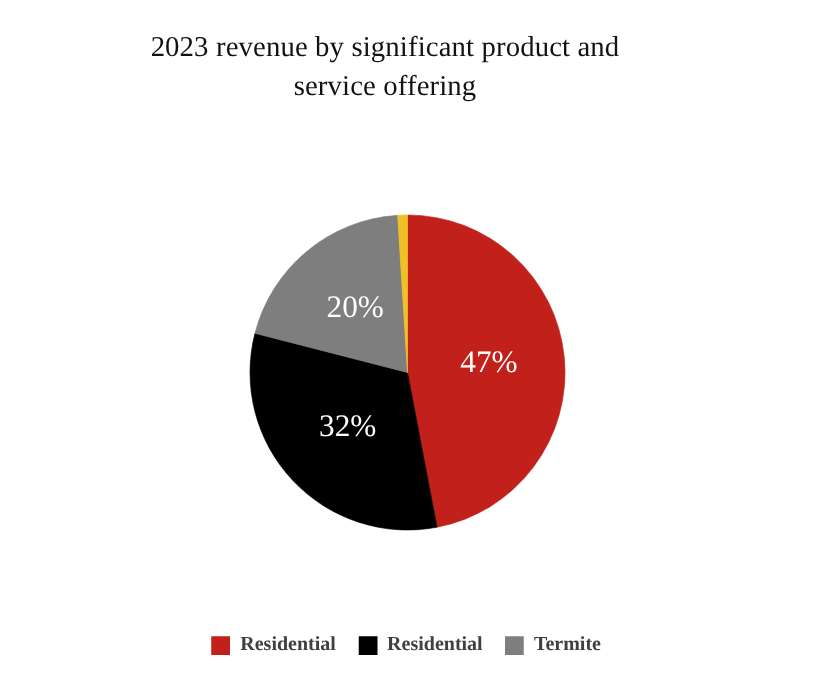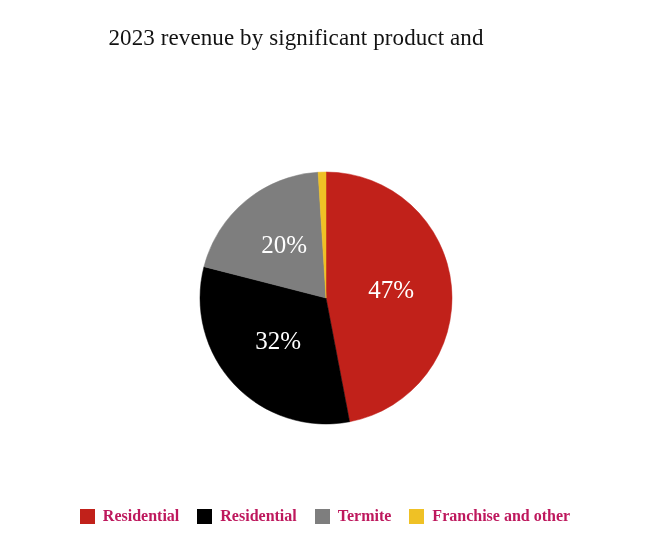--- a/index.html
+++ b/index.html
@@ -21,21 +21,21 @@
     position: absolute;
     left: 0;
     top: 0;
     width: 650px;
     height: 560px;
   }
 
   
   .chart-title {
     position: absolute;
-    left: 0;
+    left: 12px;
     top: 22px;
     width: 592px;
     text-align: center;
     font-family: "Liberation Serif", "DejaVu Serif", serif;
     font-size: 23px;
     line-height: 31px;
     font-weight: 400;
     color: #121212;
     letter-spacing: 0.1px;
   }
@@ -87,31 +87,32 @@
     width: 15px;
     height: 15px;
     flex: 0 0 auto;
     margin-right: 8px;
     display: inline-block;
   }
   .legend-label {
     font-family: "Liberation Serif", "DejaVu Serif", serif;
     font-size: 16px;
     font-weight: bold;
-    color: #be185d;
+    color: #404040;
     line-height: 16px;
   }
 </style>
 </head>
 <body>
 
 <div id="chart-root">
 
   <div class="chart-title">
     <span class="title-line">2023 revenue by significant product and</span>
+    <span class="title-line">service offering</span>
   </div>
 
   <div class="pie-wrap">
     <svg class="pie-svg" width="650" height="470" viewBox="0 0 650 470">
       <g id="pie-slices">
           <path d="M 326 298 L 326.00 172.00 A 126 126 0 0 1 349.61 421.77 Z" fill="#C1211A" stroke="#C1211A" stroke-width="0.5"></path>
           <path d="M 326 298 L 349.61 421.77 A 126 126 0 0 1 203.96 266.67 Z" fill="#000000" stroke="#000000" stroke-width="0.5"></path>
           <path d="M 326 298 L 203.96 266.67 A 126 126 0 0 1 318.09 172.25 Z" fill="#7E7E7E" stroke="#7E7E7E" stroke-width="0.5"></path>
           <path d="M 326 298 L 318.09 172.25 A 126 126 0 0 1 326.00 172.00 Z" fill="#EFC125" stroke="#EFC125" stroke-width="0.5"></path>
         </g>
@@ -129,19 +130,15 @@
         <span class="legend-label">Residential</span>
       </div>
       <div class="legend-item">
         <span class="legend-swatch" style="background: rgb(0, 0, 0);"></span>
         <span class="legend-label">Residential</span>
       </div>
       <div class="legend-item">
         <span class="legend-swatch" style="background: rgb(126, 126, 126);"></span>
         <span class="legend-label">Termite</span>
       </div>
-      <div class="legend-item">
-        <span class="legend-swatch" style="background: rgb(239, 193, 37);"></span>
-        <span class="legend-label">Franchise and other</span>
-      </div>
     </div>
 
 </div>
 
 </body></html>

